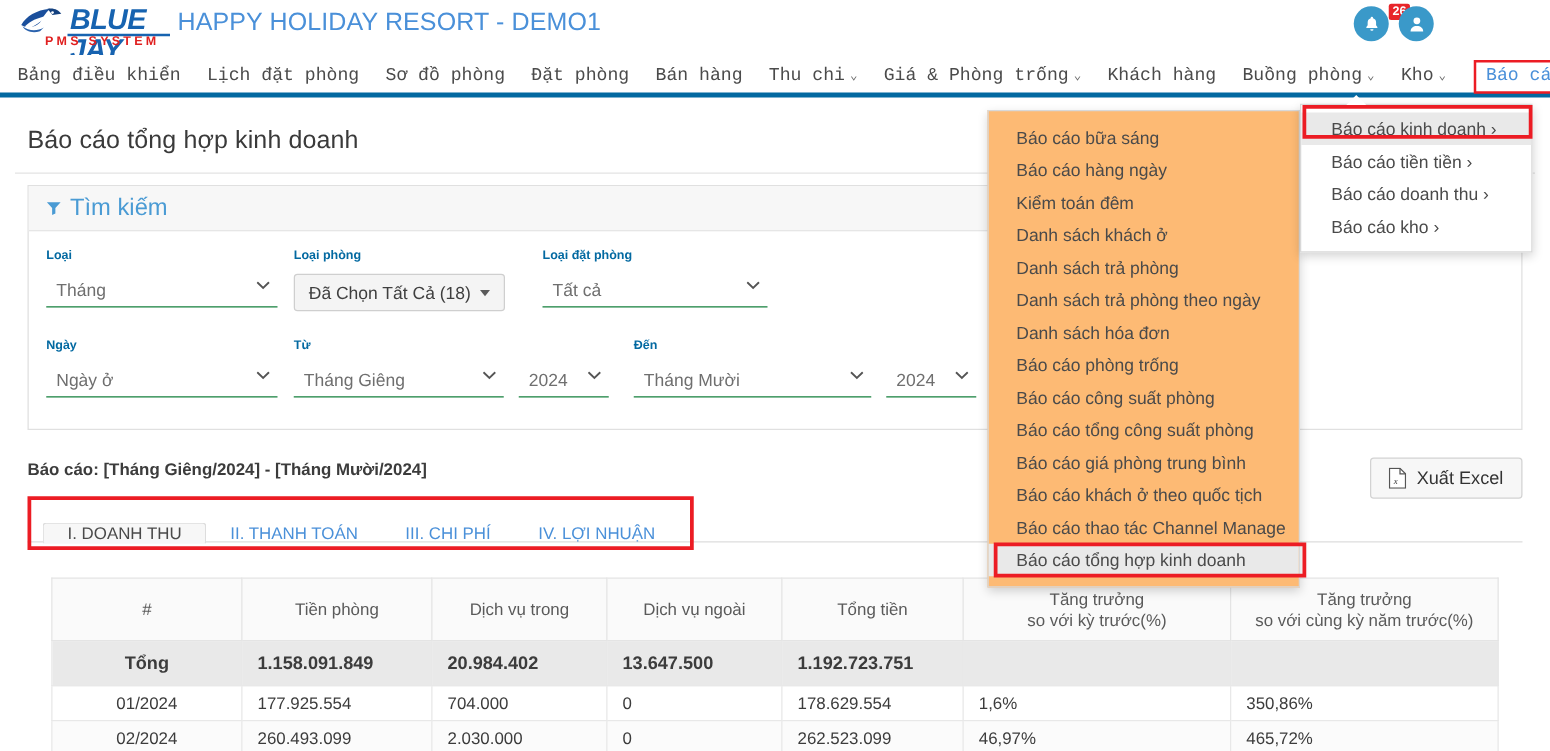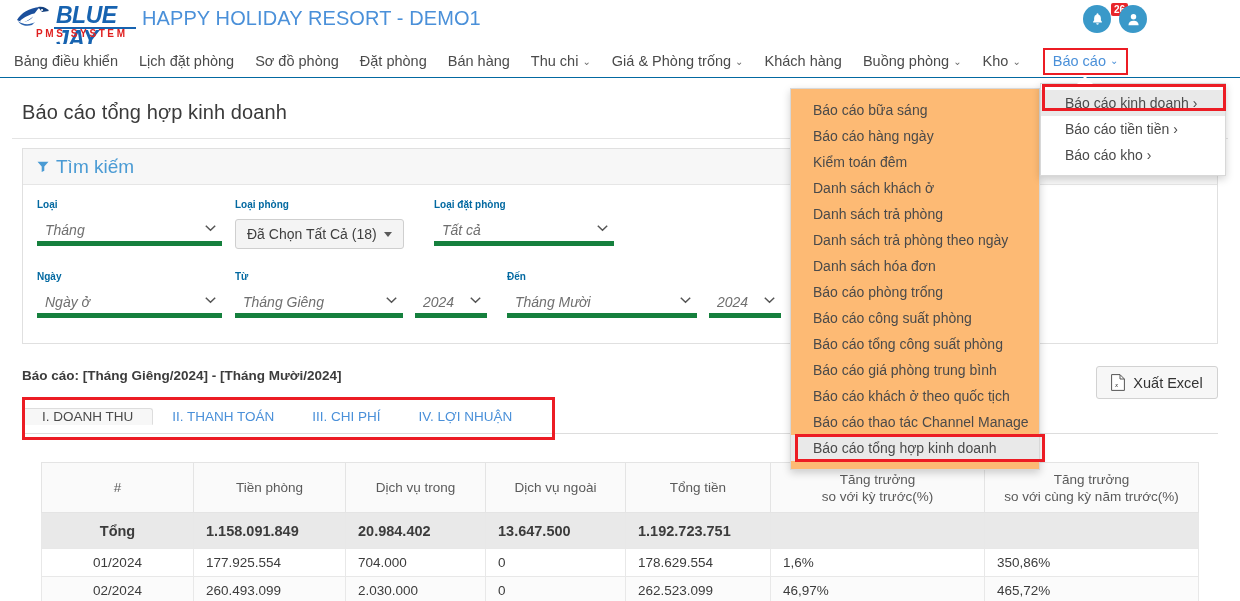--- a/index.html
+++ b/index.html
@@ -53,22 +53,23 @@
   .badge {
     position: absolute; left: 28px; top: -2px;
     background: #e8252a; color: #fff; font-size: 10px; font-weight: bold;
     padding: 1px 3px 1px 3px; border-radius: 2px; line-height: 11px; min-width: 16px;
     text-align: center;
   }
 
   
   .nav {
     position: absolute; left: 0; top: 44px; width: 1240px; height: 34px;
-    border-bottom: 1px solid #0369a1;
+    border-bottom: 4px solid #0369a1;
     background: #fff;
+    font-family: Liberation Mono, monospace;
   }
   .nav-inner { position: relative; height: 34px; padding-left: 14px; display: flex; align-items: center; }
   .nav-item {
     font-size: 14.5px; color: #4b4b4b; margin-right: 21px; white-space: nowrap;
     display: flex; align-items: center; gap: 4px; cursor: default;
   }
   .nav-item .caret { font-size: 10px; color: #6c6c6c; }
   .nav-item.active-report {
     color: #4a90d9; border: 2px solid #ec1c24; padding: 3px 8px 4px 8px;
     margin-right: 0; margin-left: 1px;
@@ -93,22 +94,22 @@
     height: 36px; background: #f7f7f7; border-bottom: 1px solid #e6e6e6;
     display: flex; align-items: center; padding-left: 14px; gap: 7px;
   }
   .funnel { width: 12px; height: 11px; }
   .search-head-label { color: #4a9bd4; font-size: 19px; }
 
   .fields { position: relative; height: 158px; }
   .fgroup { position: absolute; }
   .flabel { font-size: 10px; font-weight: bold; color: #0369a1; margin-bottom: 9px; }
   .fselect {
-    position: relative; border-bottom: 5px solid #15803d; height: 27px;
-    display: flex; align-items: center; padding-left: 8px; padding-right: 22px; font-style: italic;
+    position: relative; border-bottom: 1px solid #15803d; height: 27px;
+    display: flex; align-items: center; padding-left: 8px; padding-right: 22px;
   }
   .fselect .val { font-size: 14px; color: #6f6f6f; white-space: nowrap; }
   .fselect .chev {
     position: absolute; right: 6px; top: 6px; width: 11px; height: 7px;
   }
   .btn-multi {
     border: 1px solid #cfcfcf; background: #f4f4f4; border-radius: 3px;
     height: 30px; display: inline-flex; align-items: center; gap: 7px;
     padding: 0 11px; font-size: 14px; color: #3f3f3f;
   }
@@ -125,21 +126,21 @@
     display: flex; align-items: center; justify-content: center; gap: 8px;
     font-size: 14.5px; color: #333;
   }
   .xls-ico { width: 14px; height: 17px; }
 
   
   .tabs-wrap {
     position: absolute; left: 22px; top: 398px; width: 1196px; height: 36px;
     border-bottom: 1px solid #dddddd;
   }
-  .tabs { display: flex; height: 36px; align-items: center; }
+  .tabs { display: flex; height: 36px; align-items: flex-end; padding-left: 12px; }
   .tab {
     font-size: 13.5px; color: #4a90d9; padding: 0 19px;
     display: flex; align-items: center; white-space: nowrap;
   }
   .tab.active {
     color: #4a4a4a; background: #f7f7f7;
     border: 1px solid #dddddd; border-bottom-color: #f7f7f7;
     border-radius: 3px 3px 0 0; margin-bottom: -1px;
   }
   .tabs-highlight {
@@ -463,18 +464,19 @@
       <div class="menu-item">Báo cáo tổng công suất phòng</div>
       <div class="menu-item">Báo cáo giá phòng trung bình</div>
       <div class="menu-item">Báo cáo khách ở theo quốc tịch</div>
       <div class="menu-item">Báo cáo thao tác Channel Manage</div>
       <div class="menu-item sel">Báo cáo tổng hợp kinh doanh</div>
     </div>
   <div class="menu-arrow"></div>
   <div class="menu-sub" id="menu-sub">
       <div class="menu-item sel">Báo cáo kinh doanh ›</div>
       <div class="menu-item">Báo cáo tiền tiền ›</div>
+      <div class="menu-item">Báo cáo doanh thu ›</div>
       <div class="menu-item">Báo cáo kho ›</div>
     </div>
   <div class="hl-sub"></div>
   <div class="hl-main"></div>
 
 </div>
 
 </body></html>

